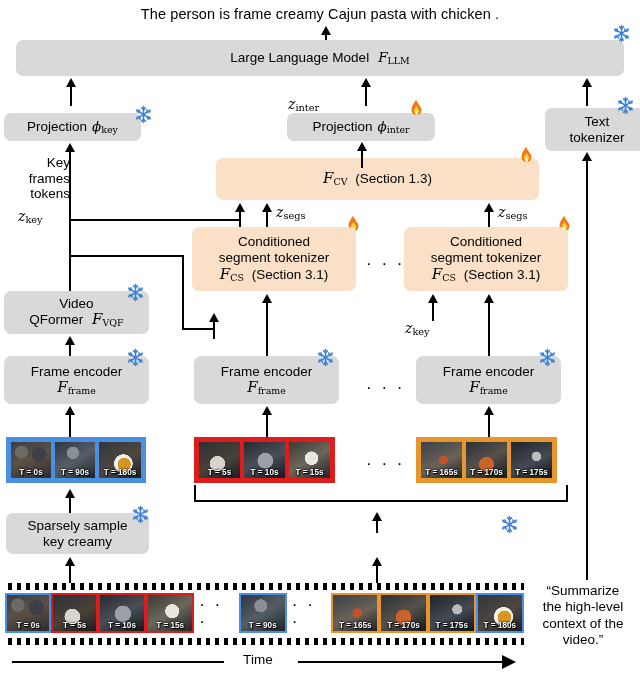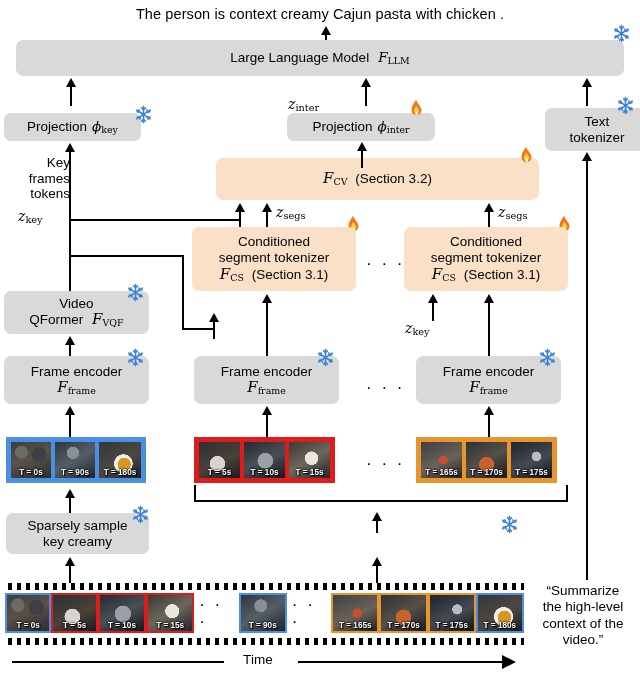--- a/index.html
+++ b/index.html
@@ -32,21 +32,21 @@
   .dots{font-size:17px;letter-spacing:2.5px;color:#000;line-height:1;}
   .perf{position:absolute;height:7px;background:
         repeating-linear-gradient(to right,#fff 0 5px,#000 5px 9px);}
   .rtext{font-size:13.5px;line-height:1.22;text-align:center;}
 </style>
 </head>
 <body>
 
 <div id="stage">
 
-  <div class="abs cap" style="left:0;top:6px;width:640px;">The person is context creamy Cajun pasta with chicken .</div>
+  <div class="abs cap" style="left:0;top:6px;width:640px;">The person is frame creamy Cajun pasta with chicken .</div>
 
   <div class="abs" style="left:325px;top:26px;">
     <div class="arrowhead" style="margin-left:-4px;"></div>
     <div class="line vline" style="height:14px;margin-left:0;"></div>
   </div>
 
   <div class="abs gbox" style="left:16px;top:40px;width:608px;height:36px;">
     <span>Large Language Model</span>
     <span class="mth" style="margin-left:9px;">
       <span class="cal">F</span><span class="sub">LLM</span>
@@ -142,21 +142,21 @@
   <div class="abs line vline" style="left:182px;top:255px;height:75px;"></div>
   <div class="abs line hline" style="left:182px;top:328px;width:32px;"></div>
   <div class="abs" style="left:213px;top:313px;">
     <div class="arrowhead" style="margin-left:-4px;"></div>
       <div class="line vline" style="height:17px;"></div>
   </div>
 
   <div class="abs obox" style="left:216px;top:158px;width:323px;height:42px;flex-direction:column;">
     <span>
       <span class="cal" style="font-size:15px;">F</span><span class="sub">CV</span>
-      <span style="margin-left:4px;">(Section 3.2)</span>
+      <span style="margin-left:4px;">(Section 1.3)</span>
     </span>
   </div>
   <div class="abs" style="left:518px;top:146px;">
     <svg class="fire" viewBox="0 0 20 24">
       <path d="M10 1C10 1 4 7 4 13.5A6 6 0 0 0 16 13.5C16 9 12 7.5 12 4.5C12 4.5 10.5 6 10 1Z" fill="#f07a1a"></path>
       <path d="M10 8C10 8 7 11.5 7 15A3.2 3.2 0 0 0 13.2 15C13.2 12.6 11.2 11.5 11.2 9.6C11.2 9.6 10.3 10.5 10 8Z" fill="#ffd23f"></path>
       <path d="M10 14.2C10 14.2 8.6 16 8.6 17.6A1.6 1.6 0 0 0 11.8 17.6C11.8 16.5 10.9 16 10.9 15.1C10.9 15.1 10.2 15.5 10 14.2Z" fill="#fff6d8"></path>
     </svg>
   </div>
 

